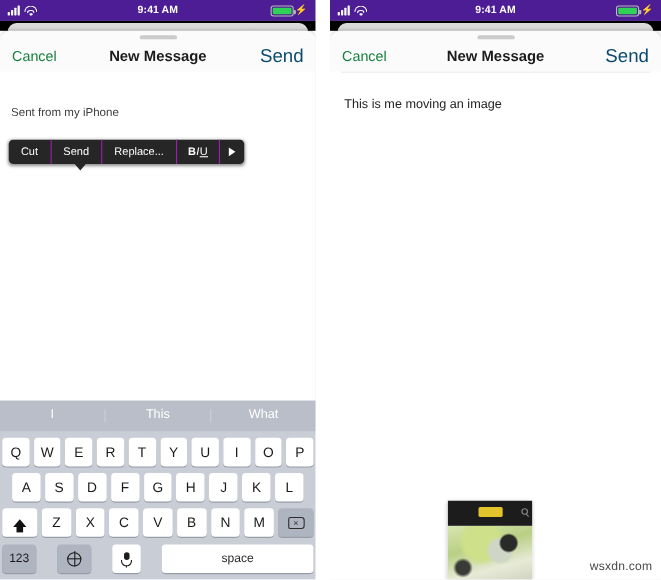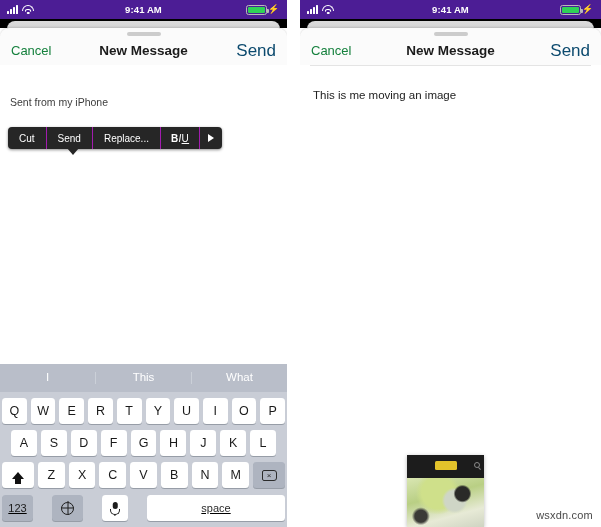--- a/index.html
+++ b/index.html
@@ -267,21 +267,21 @@
 
   .krow {
     display: flex;
     justify-content: center;
     gap: 4px;
     margin-top: 6px;
     padding: 0 2px;
   }
   .krow.r2 { padding: 0 11px; }
   .krow.r3 { padding: 0 2px; align-items: center; }
-  .krow.r4 { margin-top: 7px; margin-bottom: 4px; padding: 0 2px; gap: 19px; text-decoration: underline; }
+  .krow.r4 { margin-top: 7px; margin-bottom: 4px; padding: 0 2px; gap: 19px; }
 
   .key {
     height: 26px;
     min-width: 0;
     flex: 1 1 0;
     background: #ffffff;
     border-radius: 3.5px;
     box-shadow: 0 1px 0 rgba(110,118,130,.55);
     display: flex; align-items: center; justify-content: center;
     font-size: 12.5px; color: #1a1a1a;

